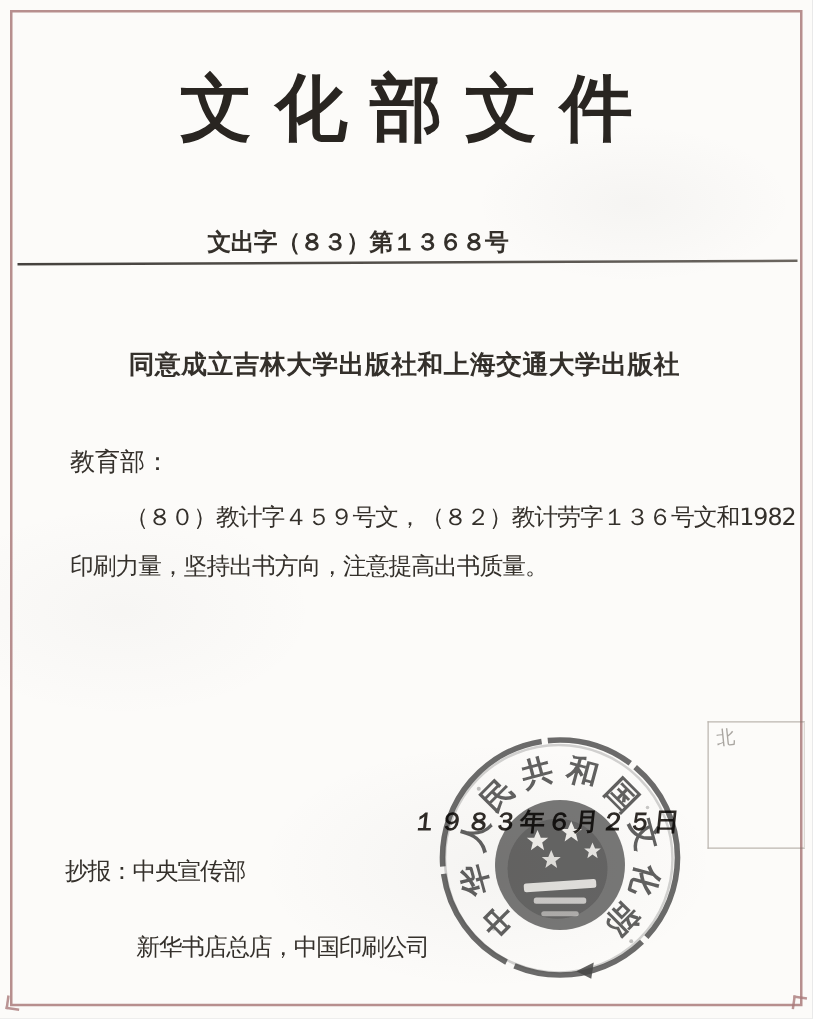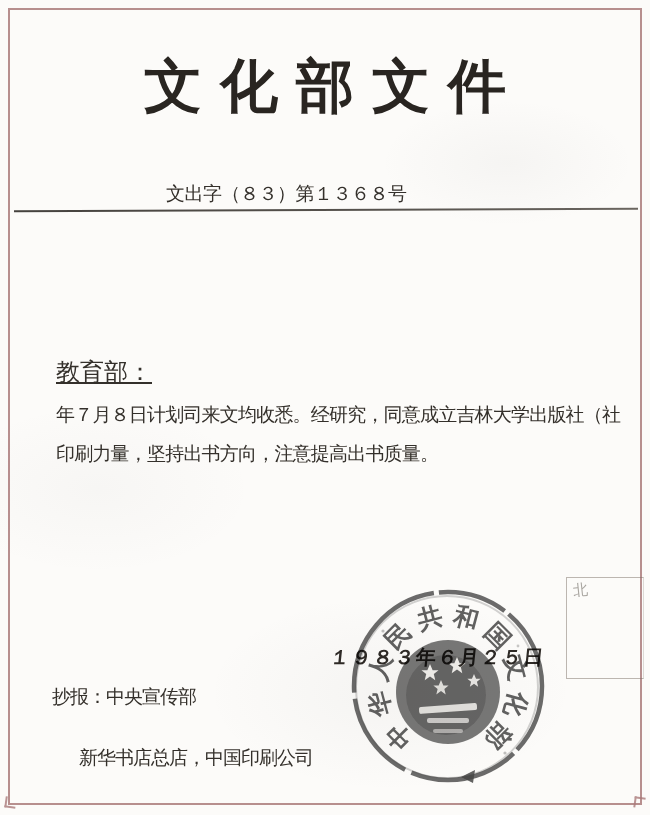--- a/index.html
+++ b/index.html
@@ -24,55 +24,55 @@
   .corner-tick.bl{left:5px; bottom:7px; transform:rotate(8deg);}
   .corner-tick.br{right:5px; bottom:7px; transform:rotate(98deg);}
   .doc-title{
     position:absolute; top:48px; left:0; width:100%;
     text-align:center; font-family:"DejaVu Serif","Liberation Serif",serif;
     font-weight:800; font-size:58px; letter-spacing:18px; text-indent:18px;
     color:#292521; white-space:nowrap;
   }
   .doc-number{
     position:absolute; top:181px; left:166px;
-    font-size:19px; letter-spacing:-0.5px; font-weight:400; color:#34302b;
+    font-size:19px; letter-spacing:-0.5px; font-weight:700; color:#34302b;
     white-space:nowrap;
   }
   .header-rule{
     position:absolute; top:209px; left:14px; width:624px; height:2px;
     background:linear-gradient(to right,#45423e 0%,#57534e 60%,#6b6660 100%);
     transform:rotate(-0.25deg);
   }
   .subject{
     position:absolute; top:277px; left:103px;
     font-size:20.5px; letter-spacing:.5px; font-weight:600; color:#34302b;
     white-space:nowrap;
   }
   .salutation{
     position:absolute; top:356px; left:56px;
-    font-size:24px; color:#34302b; white-space:nowrap;text-decoration:underline;
+    font-size:20px; color:#34302b; white-space:nowrap;
   }
   .body-text{
     position:absolute; top:395px; left:56px; width:560px;
     font-size:19px; letter-spacing:-0.8px; line-height:38.5px; color:#34302b;
   }
   .body-text .line{white-space:nowrap;}
   .body-text .line.indent{padding-left:44px;}
   .date-line{
     position:absolute; top:644px; left:330px;
     font-size:20px; letter-spacing:1.5px; font-weight:600; color:#2e2a26;
     transform:skewX(-6deg); white-space:nowrap;
   }
   .cc-line{
     position:absolute; left:52px; font-size:19px; letter-spacing:-1px;
     color:#34302b; white-space:nowrap;
   }
   .cc-report{top:684px;}
   .cc-send-1{top:714px;}
-  .cc-send-2{top:745px; left:79px;}
+  .cc-send-2{top:745px; left:109px;}
   .seal{
     position:absolute; left:333px; top:571px; width:230px; height:230px;
     mix-blend-mode:multiply; opacity:.9;
   }
   .seal-char{
     font-size:25px; font-weight:bold; fill:var(--seal-ink);
     font-family:"DejaVu Serif","Liberation Serif",serif; opacity:.9;
   }
   .margin-box{
     position:absolute; left:566px; top:577px; width:76px; height:100px;
@@ -91,25 +91,26 @@
 
   <div class="frame"></div>
   <div class="corner-tick bl"></div>
   <div class="corner-tick br"></div>
 
   <div class="doc-title">文化部文件</div>
 
   <div class="doc-number">文出字（８３）第１３６８号</div>
   <div class="header-rule"></div>
 
+  <div class="subject">同意成立吉林大学出版社和上海交通大学出版社</div>
 
   <div class="salutation">教育部：</div>
 
   <div class="body-text">
-    <div class="line">年７月８日计划司来文均收悉。经研究，同意成立吉林大学出版社（社</div>
+    <div class="line indent">（８０）教计字４５９号文，（８２）教计劳字１３６号文和1982</div>
     <div class="line">印刷力量，坚持出书方向，注意提高出书质量。</div>
   </div>
 
   <div class="date-line">１９８３年６月２５日</div>
 
   <div class="cc-line cc-report">抄报：中央宣传部</div>
   <div class="cc-line cc-send-2">新华书店总店，中国印刷公司</div>
 
   <div class="margin-box">
     <div class="margin-note">北</div>

